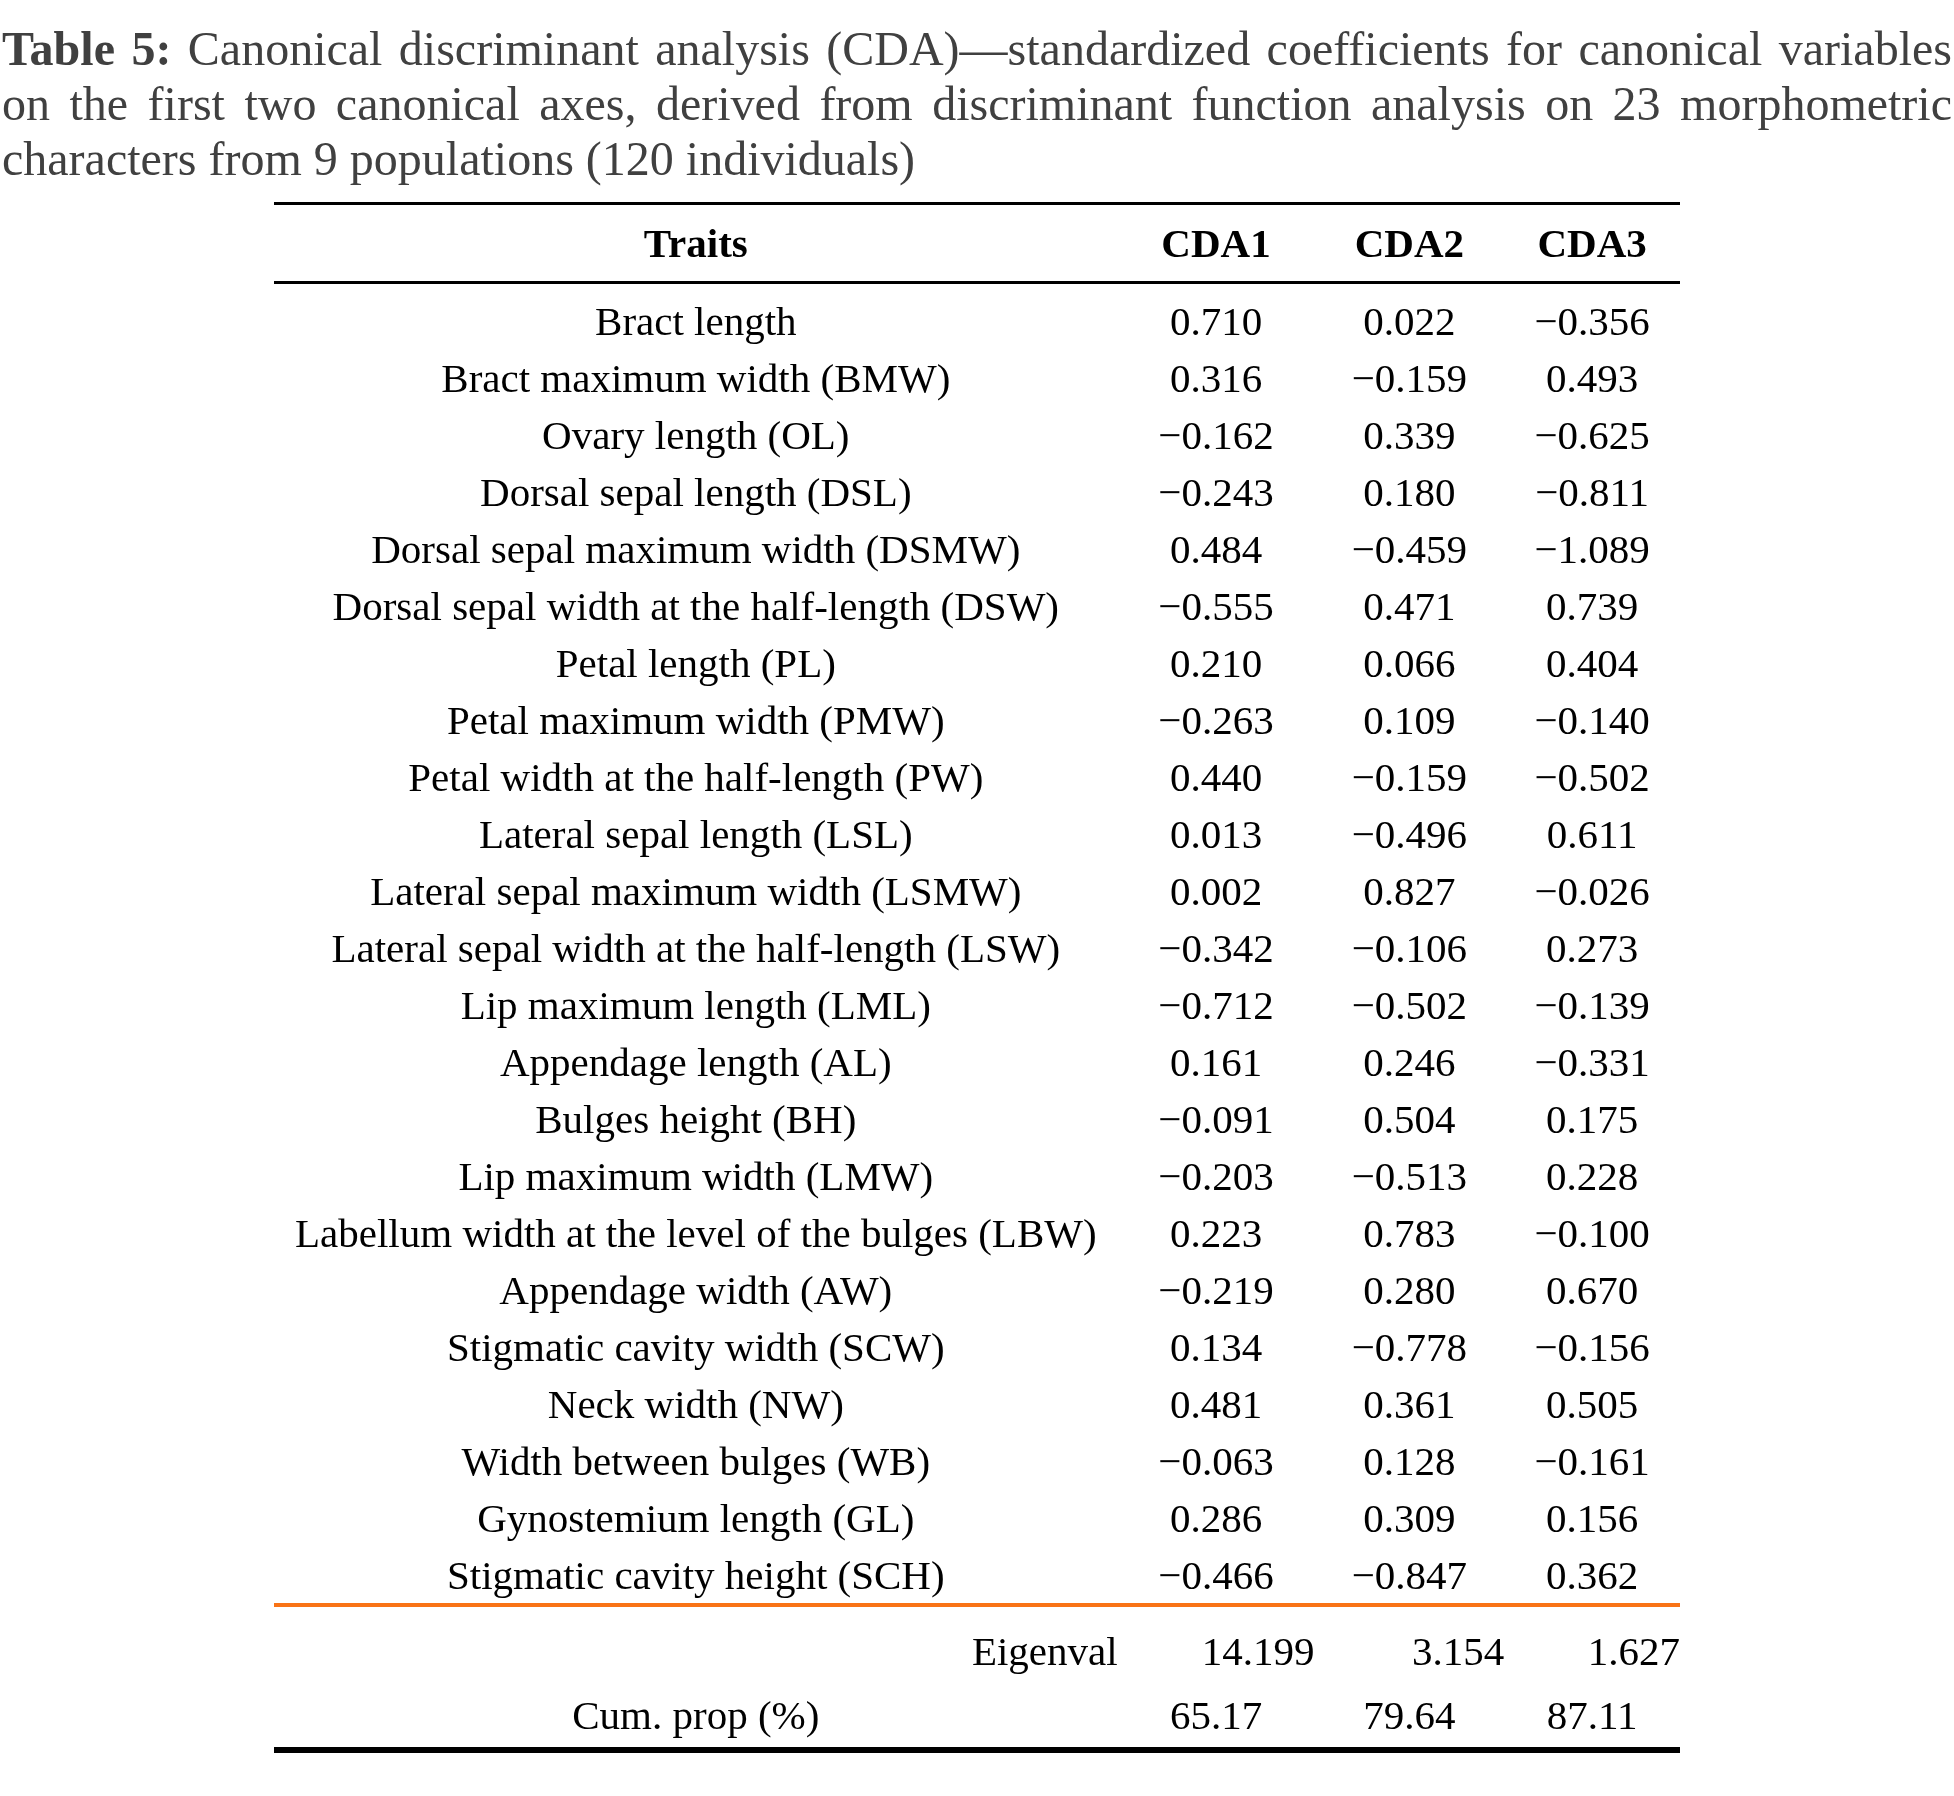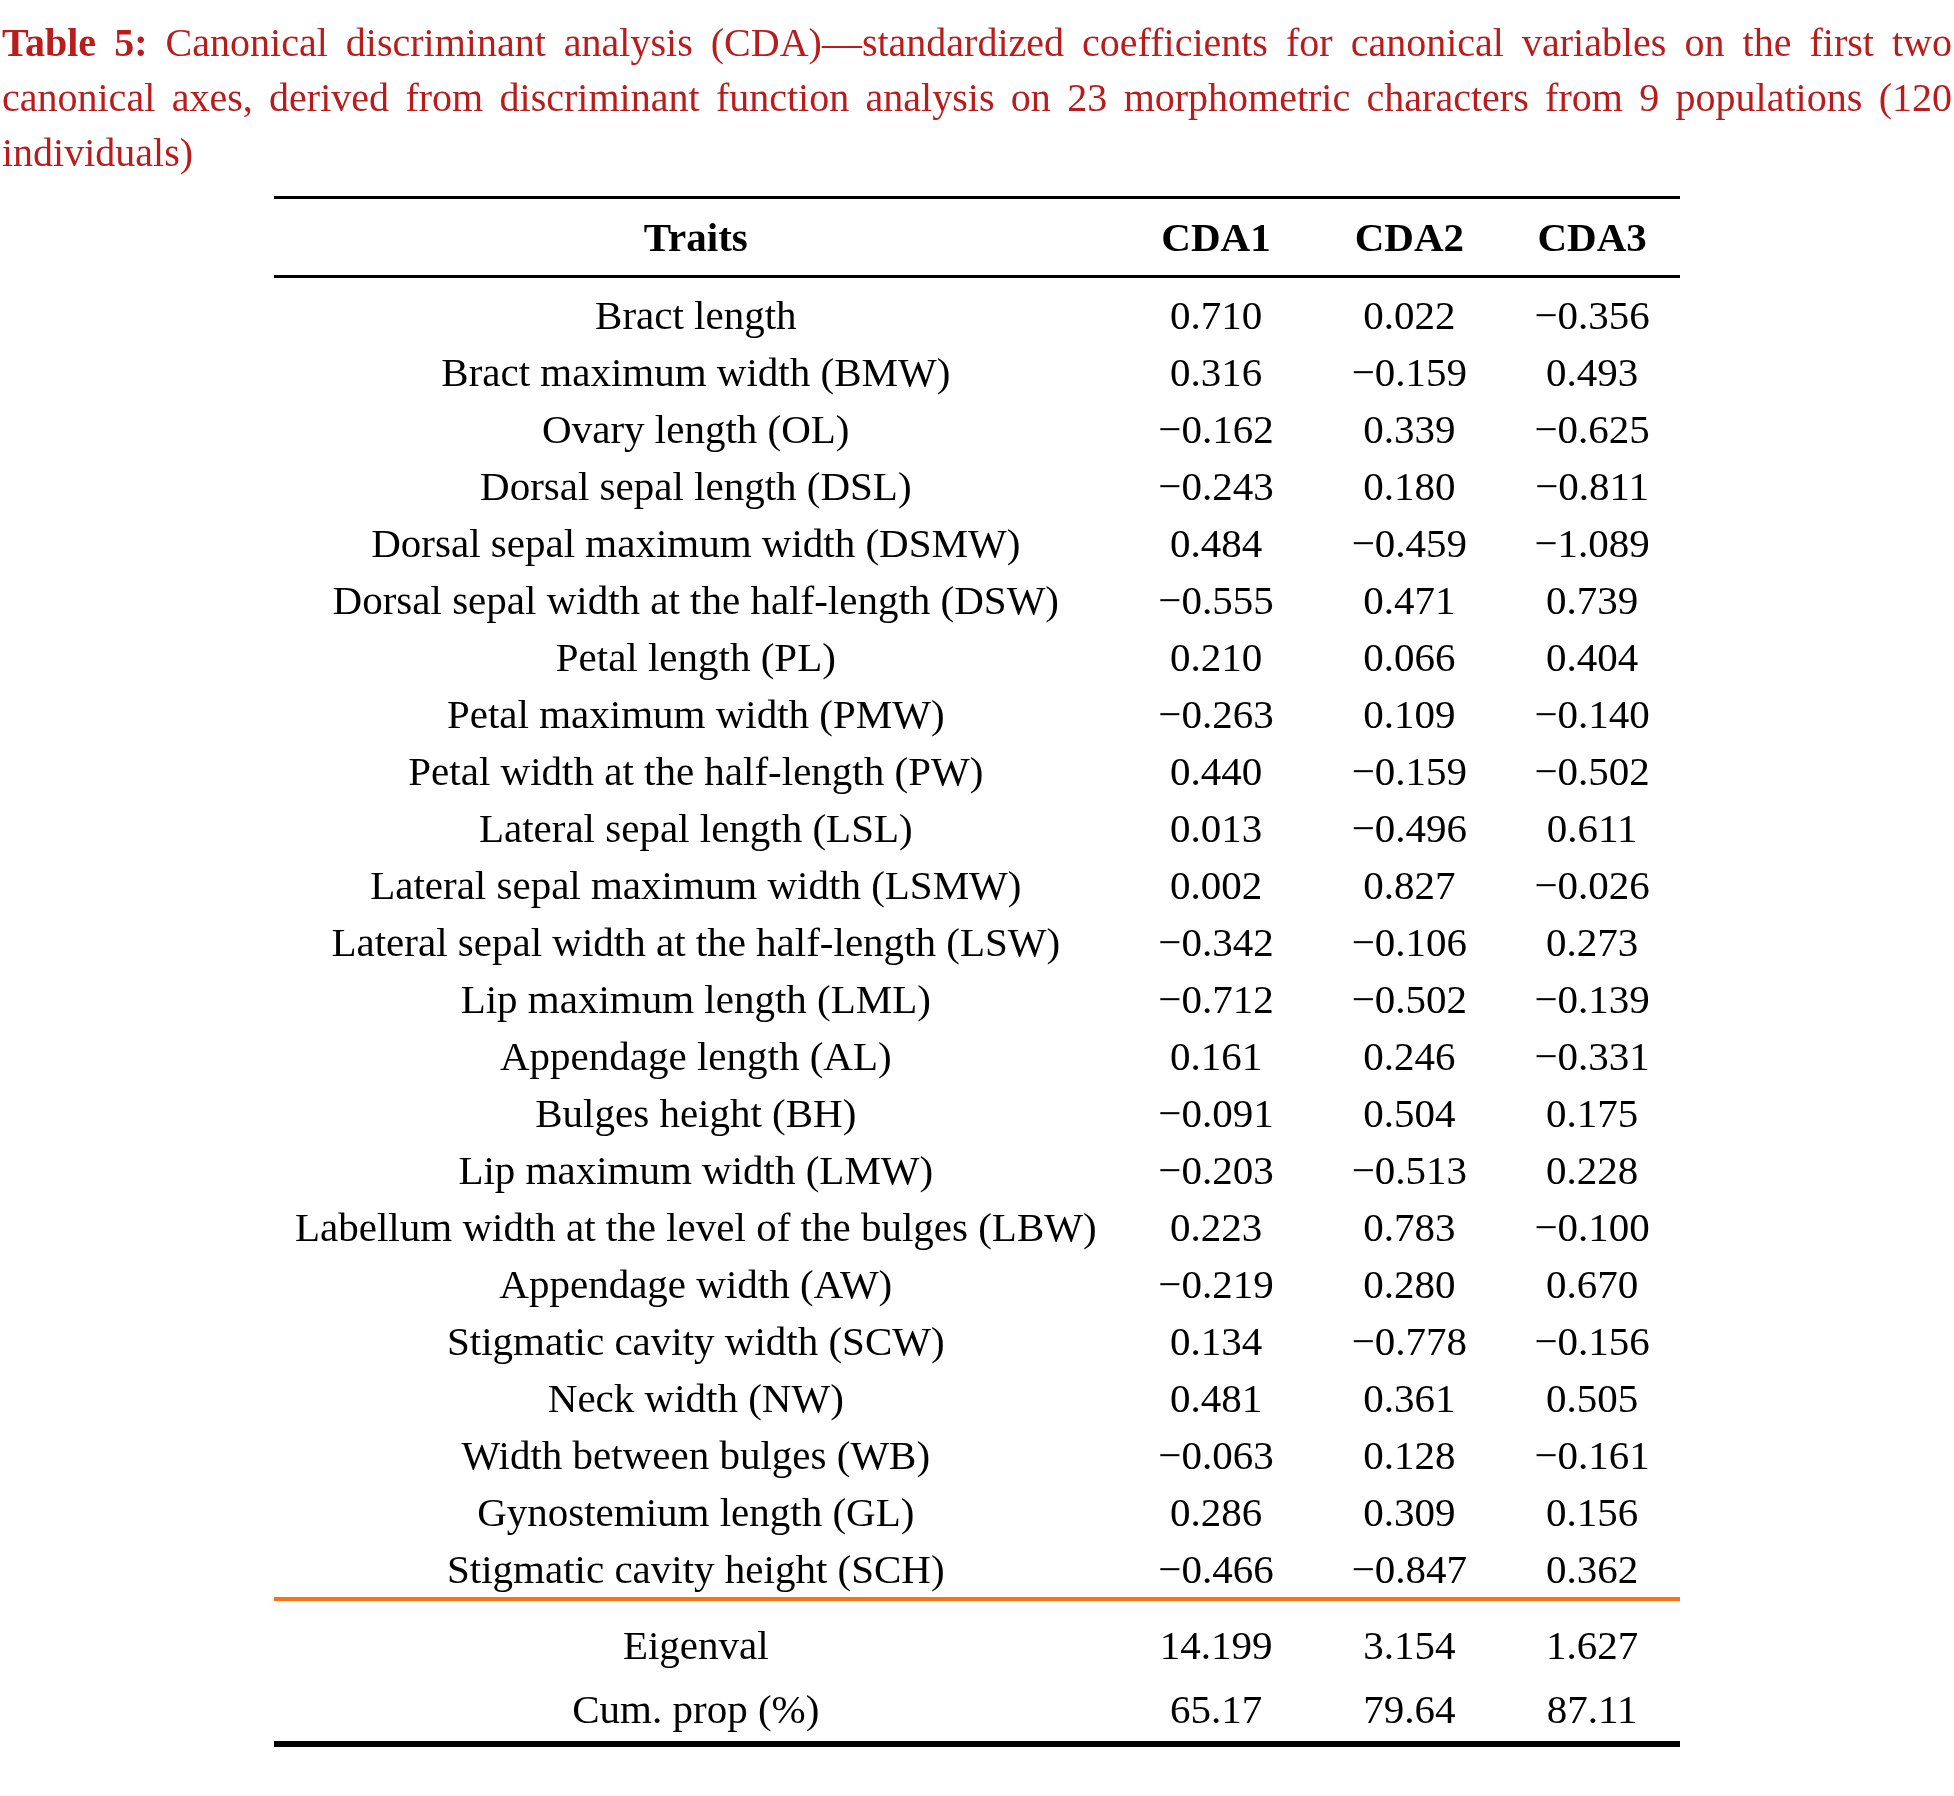--- a/index.html
+++ b/index.html
@@ -10,25 +10,25 @@
     font-family: "Liberation Serif", "DejaVu Serif", serif;
   }
   .page {
     width: 1954px;
     height: 1796px;
     overflow: hidden;
     background: #ffffff;
   }
   .caption {
     margin: 0;
-    padding: 15px 2px 0 2px;
-    font-size: 40px;
+    padding: 21px 2px 0 2px;
+    font-size: 48px;
     line-height: 55px;
     text-align: justify;
-    color: #b91c1c;
+    color: #404040;
   }
   .caption-label {
     font-weight: bold;
   }
   table.data-table {
     width: 1406px;
     margin: 16px auto 0 auto;
     border-collapse: collapse;
     font-size: 41px;
     border-top: 3px solid #000000;
@@ -55,20 +55,21 @@
     border-bottom: 4px solid #f97316;
   }
   tbody#body-rows tr:first-child td {
     padding-top: 8px;
   }
   tbody#summary-rows td {
     height: 64px;
   }
   tbody#summary-rows tr:first-child td {
     padding-top: 12px;
+    text-align: right;
   }
 </style>
 </head>
 <body>
 
 <div class="page">
   <p class="caption">
     <span class="caption-label">Table 5:</span><span> Canonical discriminant analysis (CDA)—standardized coefficients for canonical variables on the first two canonical axes, derived from discriminant function analysis on 23 morphometric characters from 9 populations (120 individuals)</span>
   </p>
 

